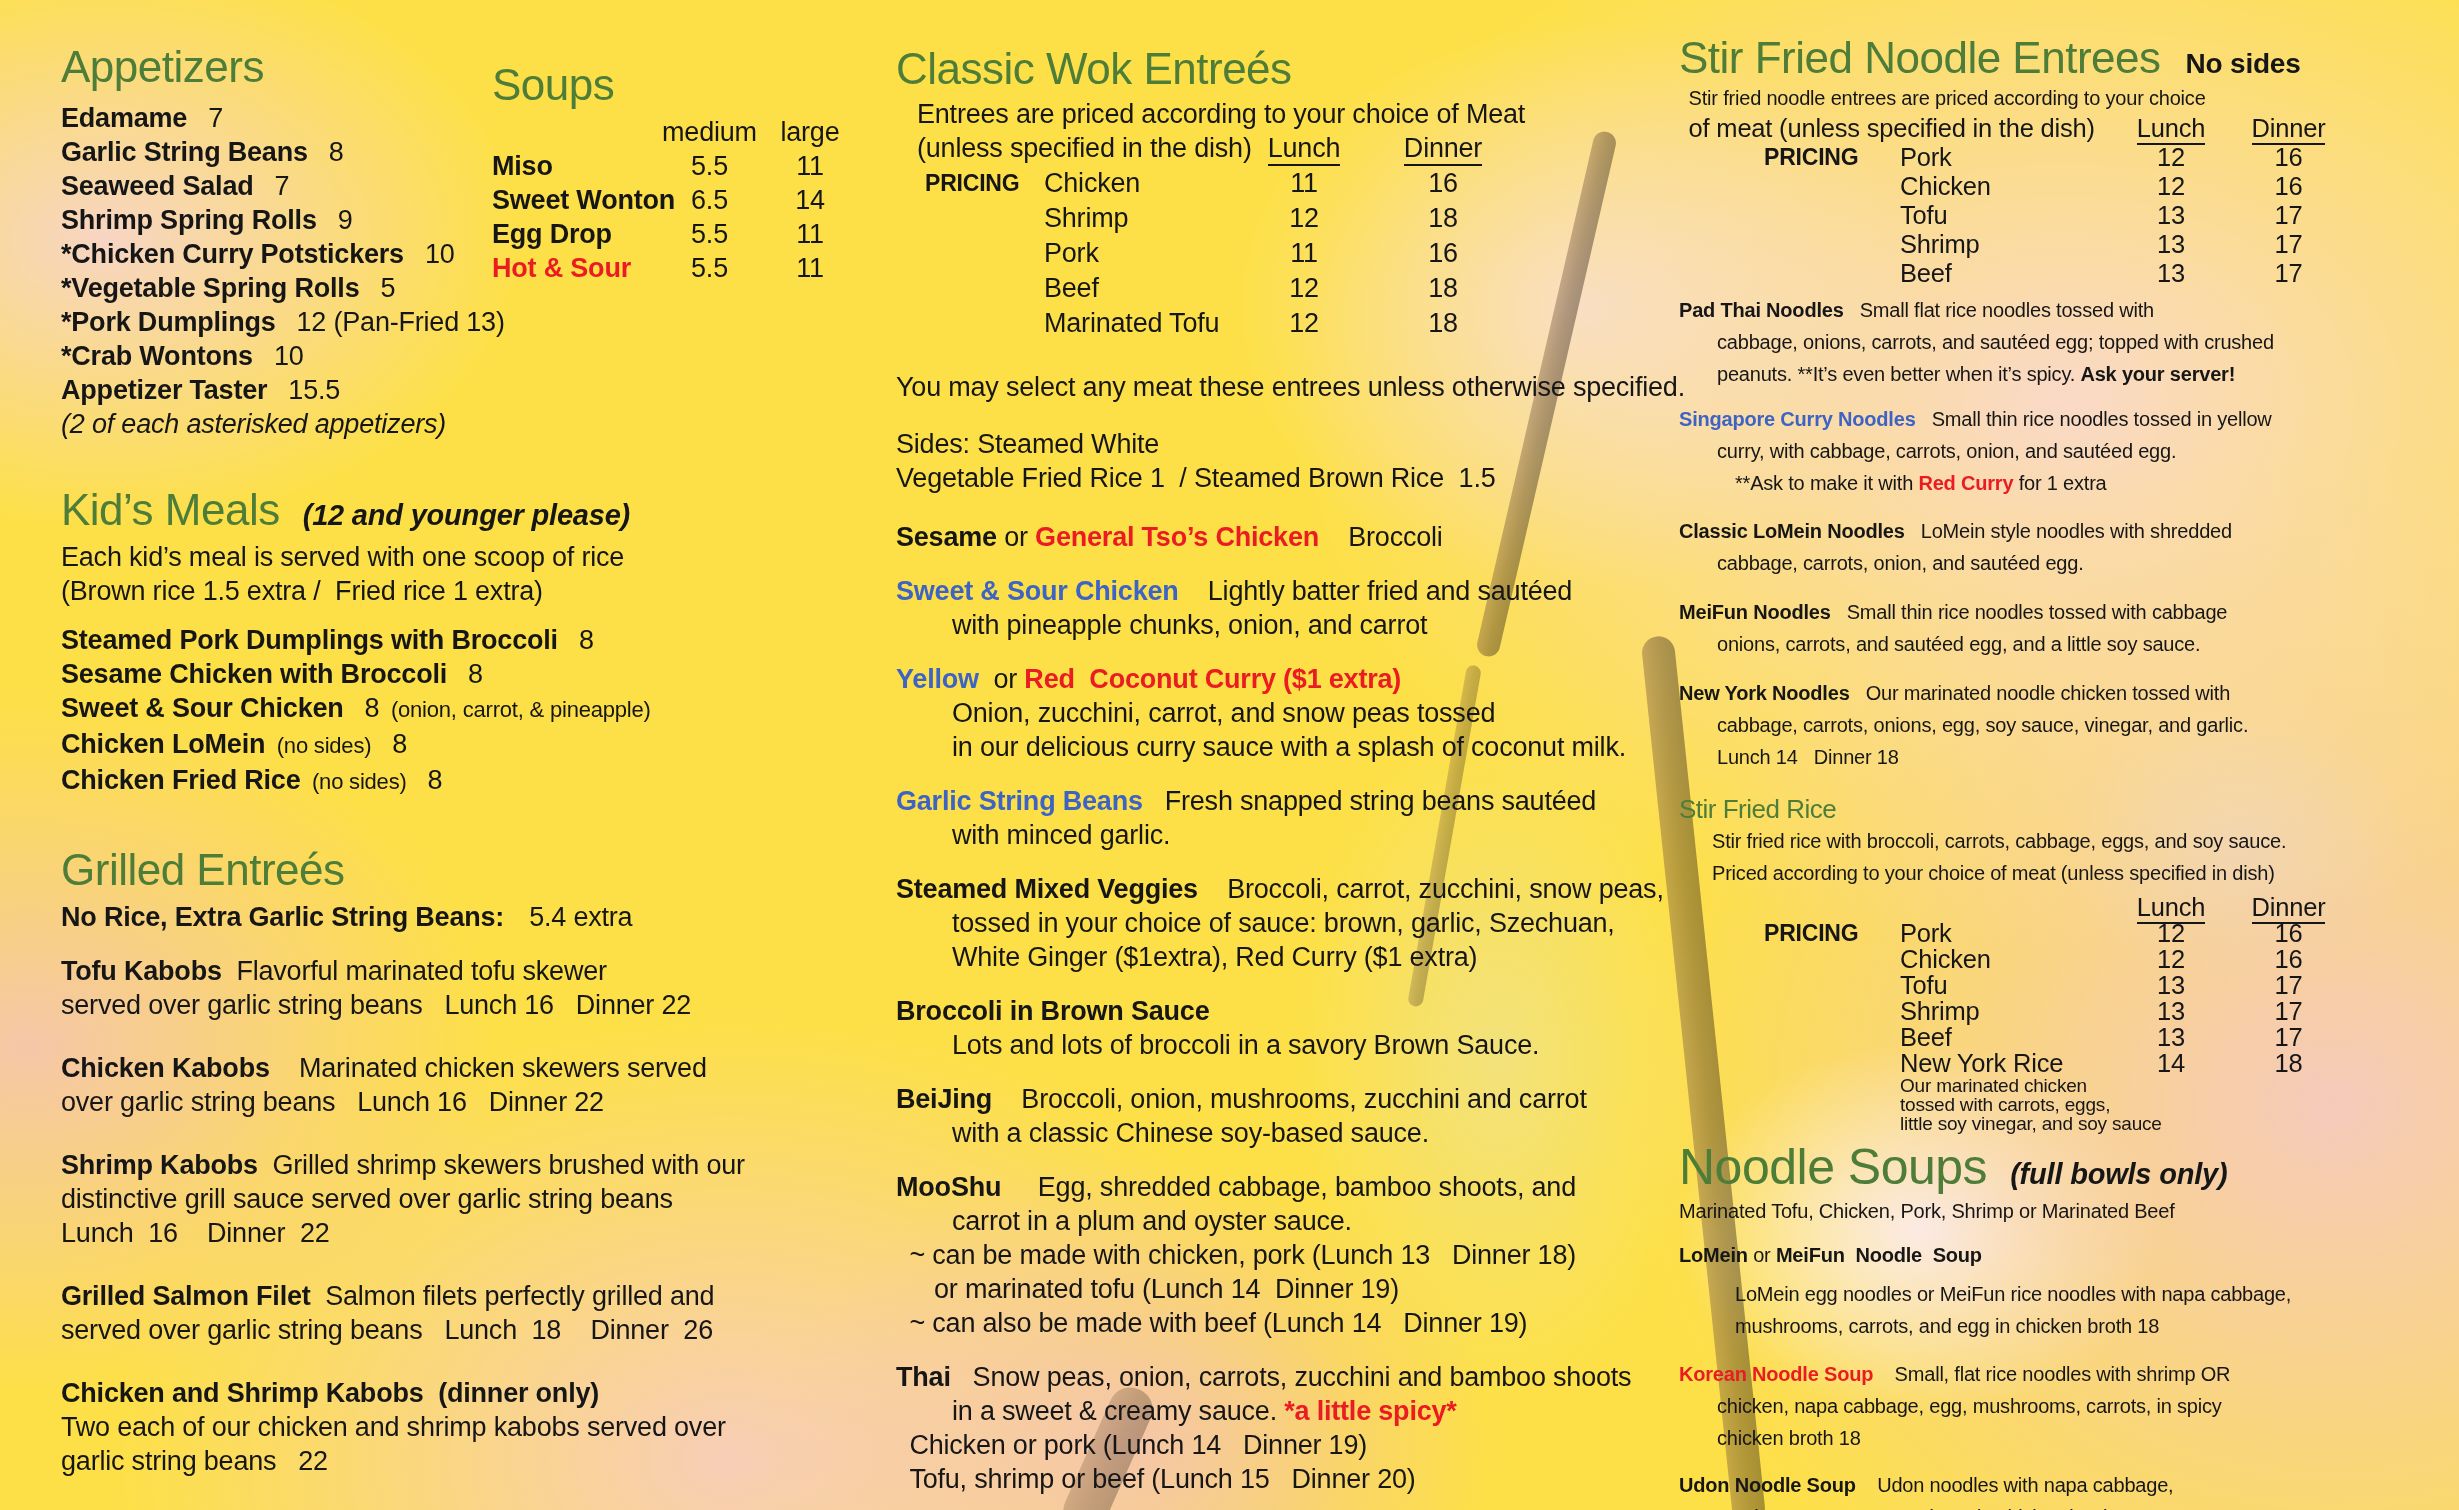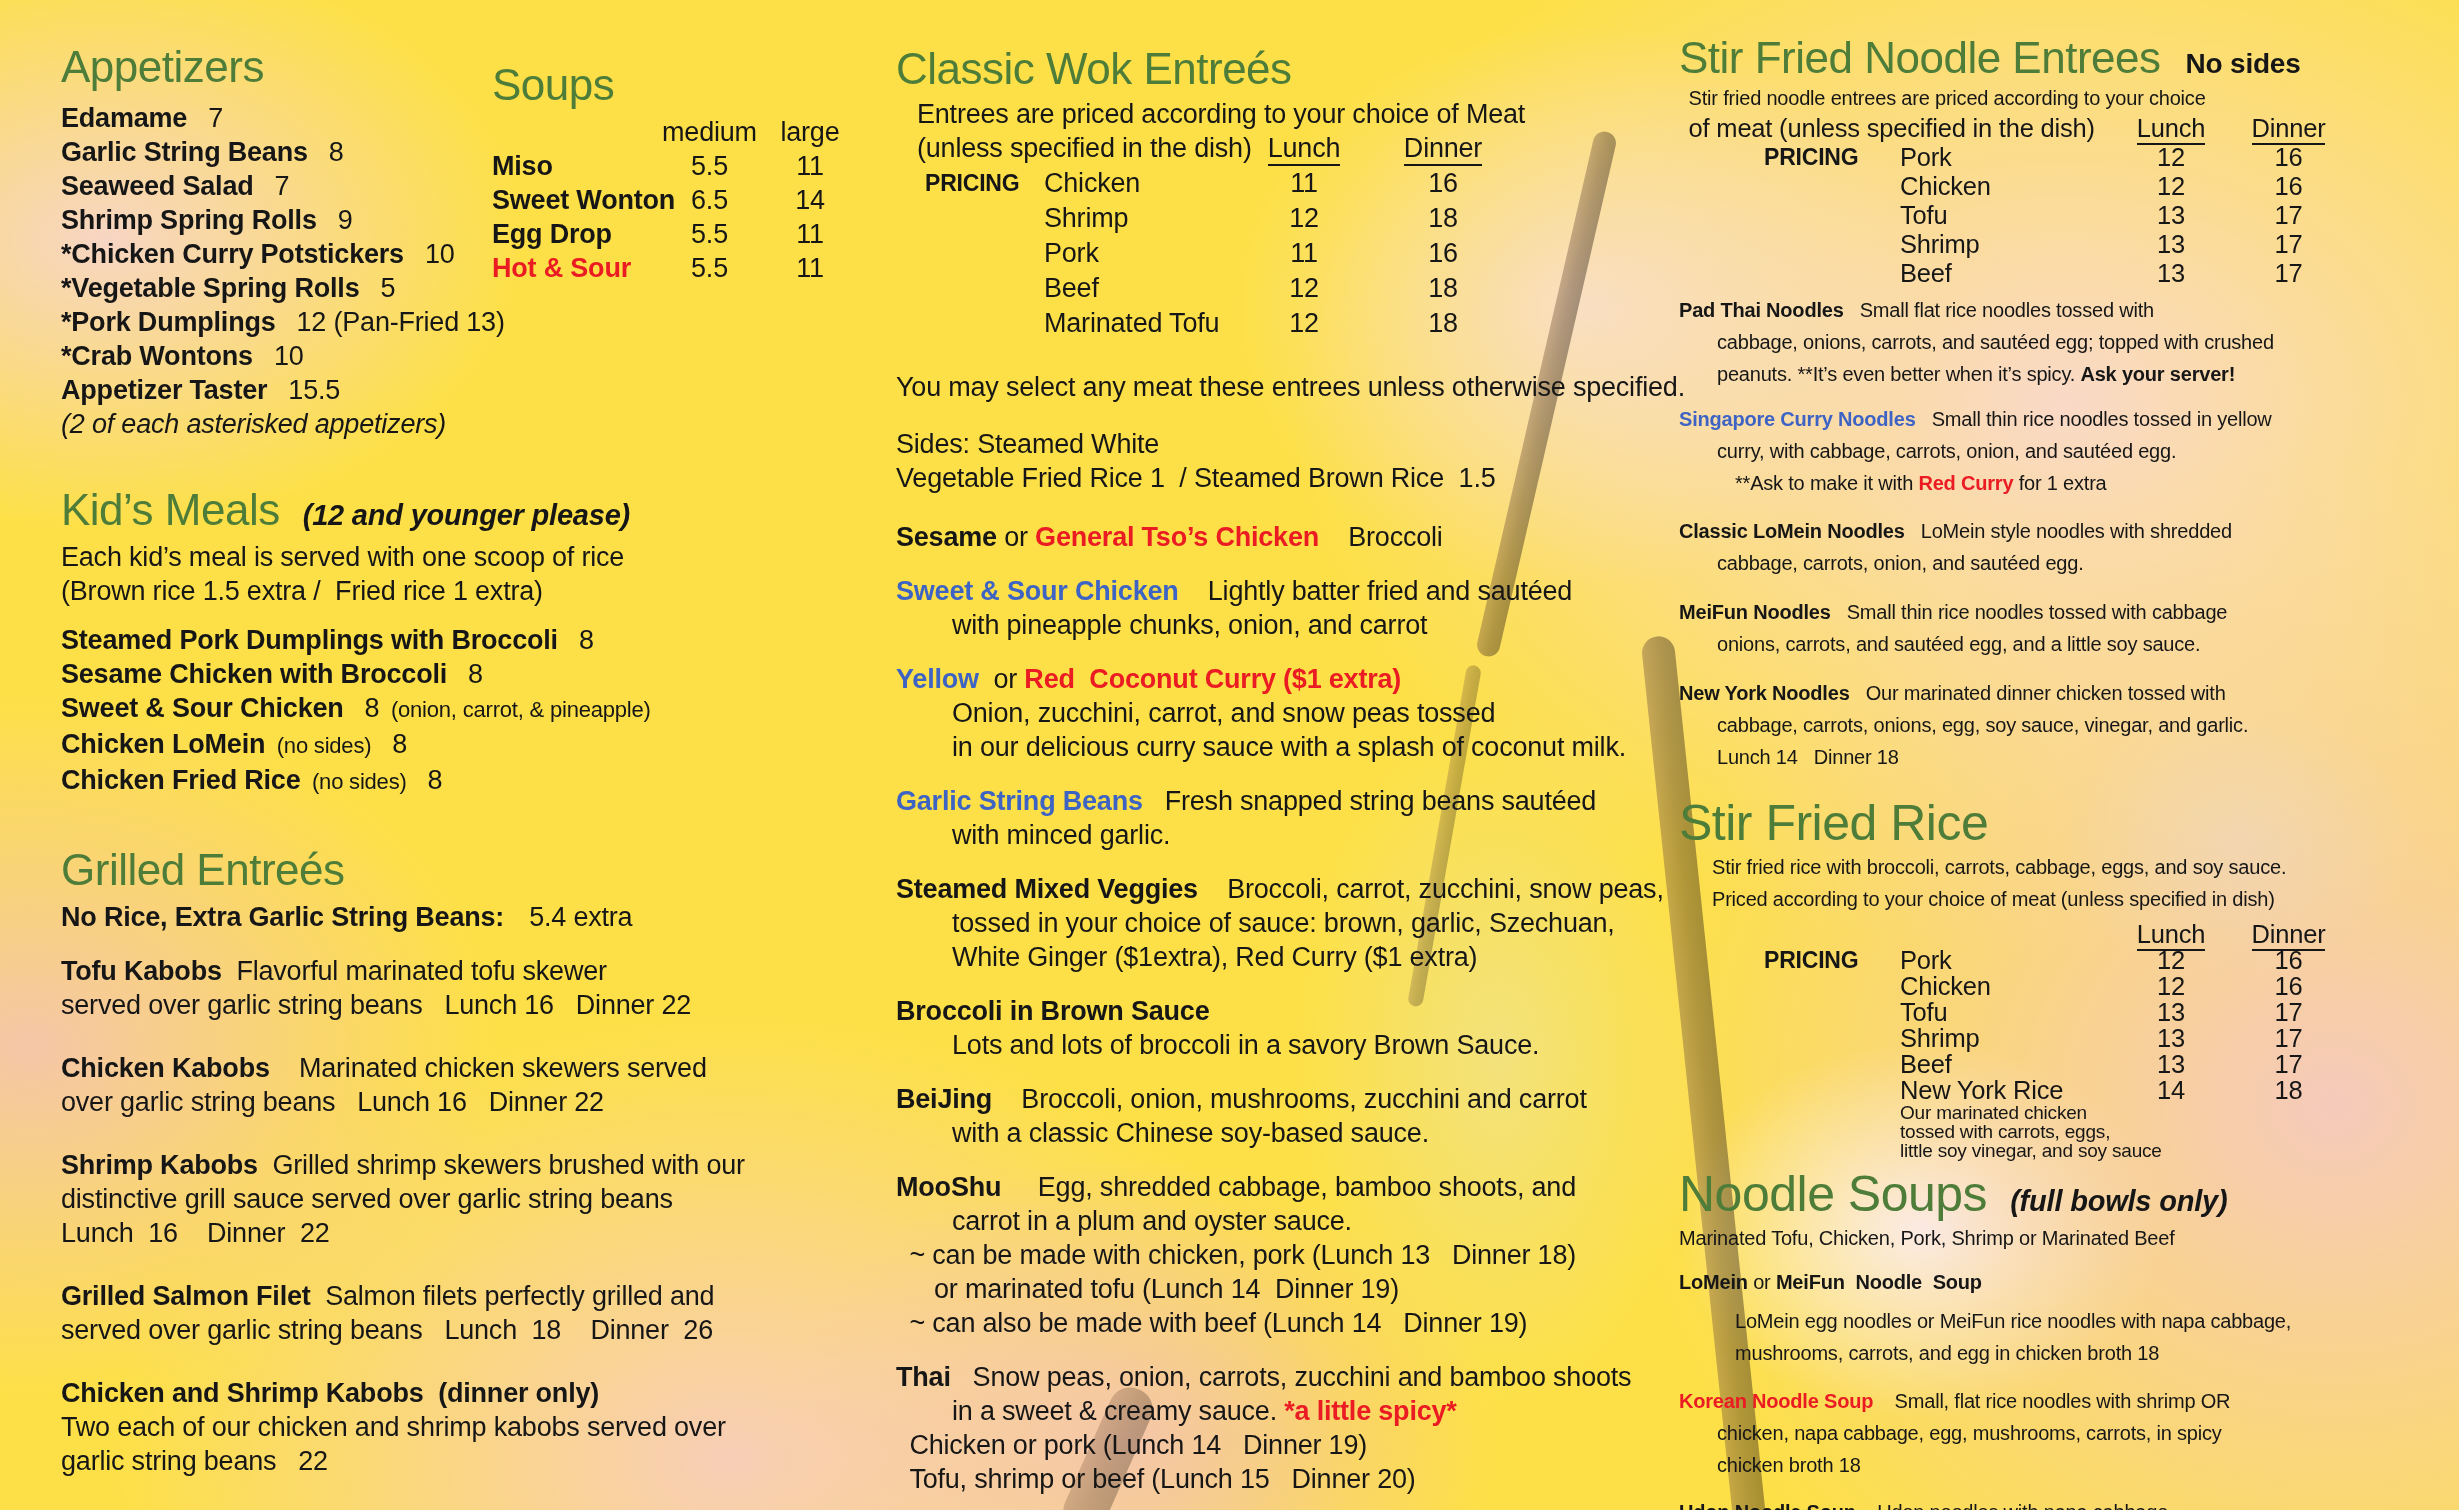--- a/index.html
+++ b/index.html
@@ -27,21 +27,21 @@
 
   
   .col{position:absolute;}
   #col1{left:61px;  top:42px; width:692px;}
   #soups{left:492px;top:60px; width:375px;}
   #col3{left:896px; top:44px; width:711px;}
   #col4{left:1679px;top:33px; width:776px;}
 
   
   .h{font-size:44px;line-height:1.12;font-weight:400;color:#4e7c39;margin:0;letter-spacing:-0.5px;}
-  .h-sm{font-size:50px;margin-top:22px;}
+  .h-sm{font-size:26px;margin-top:22px;}
   .h-lg{font-size:50px;}
 
   
   .line{font-size:27px;line-height:34px;white-space:pre;letter-spacing:-0.2px;}
   #col4 .line{font-size:20px;line-height:32px;}
   .b{font-weight:700;}
   .blue{color:#3d63c5;}
   .red{color:#ea1b22;}
   .sm{font-size:22px;}
   .pr{margin-left:21px;}
@@ -328,21 +328,21 @@
         <div class="line"><span class="b">Classic LoMein Noodles</span><span>   LoMein style noodles with shredded</span></div>
         <div class="line ind">cabbage, carrots, onion, and sautéed egg.</div>
       </div>
 
       <div class="dish" style="margin-top:17.3px">
         <div class="line"><span class="b">MeiFun Noodles</span><span>   Small thin rice noodles tossed with cabbage</span></div>
         <div class="line ind">onions, carrots, and sautéed egg, and a little soy sauce.</div>
       </div>
 
       <div class="dish" style="margin-top:17.3px">
-        <div class="line"><span class="b">New York Noodles</span><span>   Our marinated dinner chicken tossed with</span></div>
+        <div class="line"><span class="b">New York Noodles</span><span>   Our marinated noodle chicken tossed with</span></div>
         <div class="line ind">cabbage, carrots, onions, egg, soy sauce, vinegar, and garlic.</div>
         <div class="line ind">Lunch 14   Dinner 18</div>
       </div>
     </section>
 
     <section class="sec" style="margin-top:3.8px">
       <h2 class="h h-sm">Stir Fried Rice</h2>
       <div class="line ind-sfr">Stir fried rice with broccoli, carrots, cabbage, eggs, and soy sauce.</div>
       <div class="line ind-sfr">Priced according to your choice of meat (unless specified in dish)</div>
 

